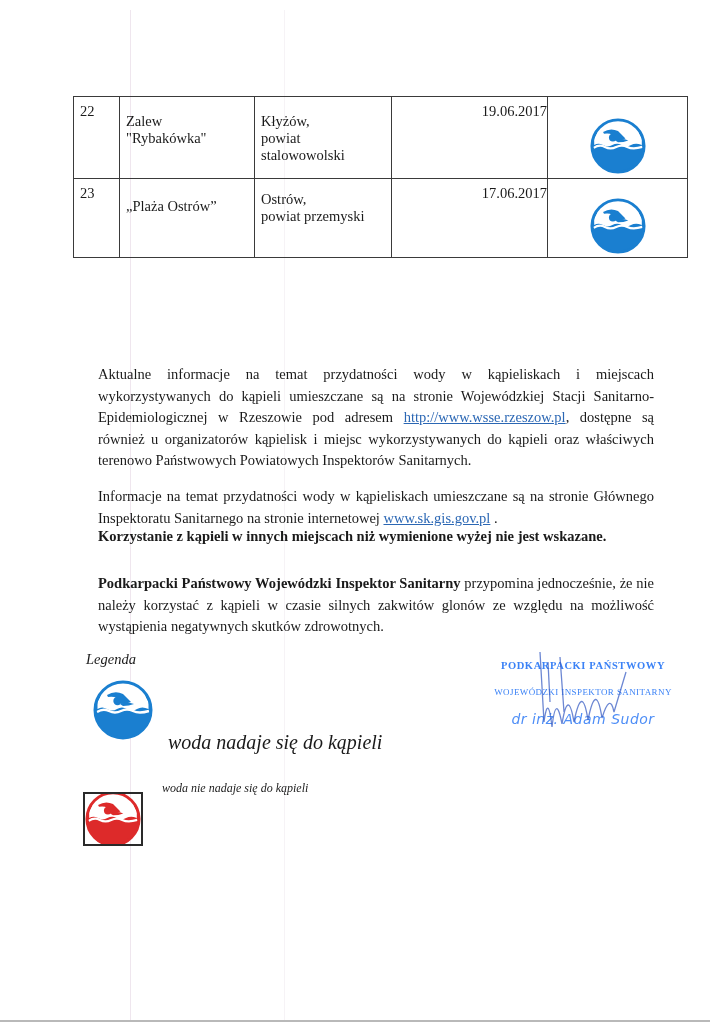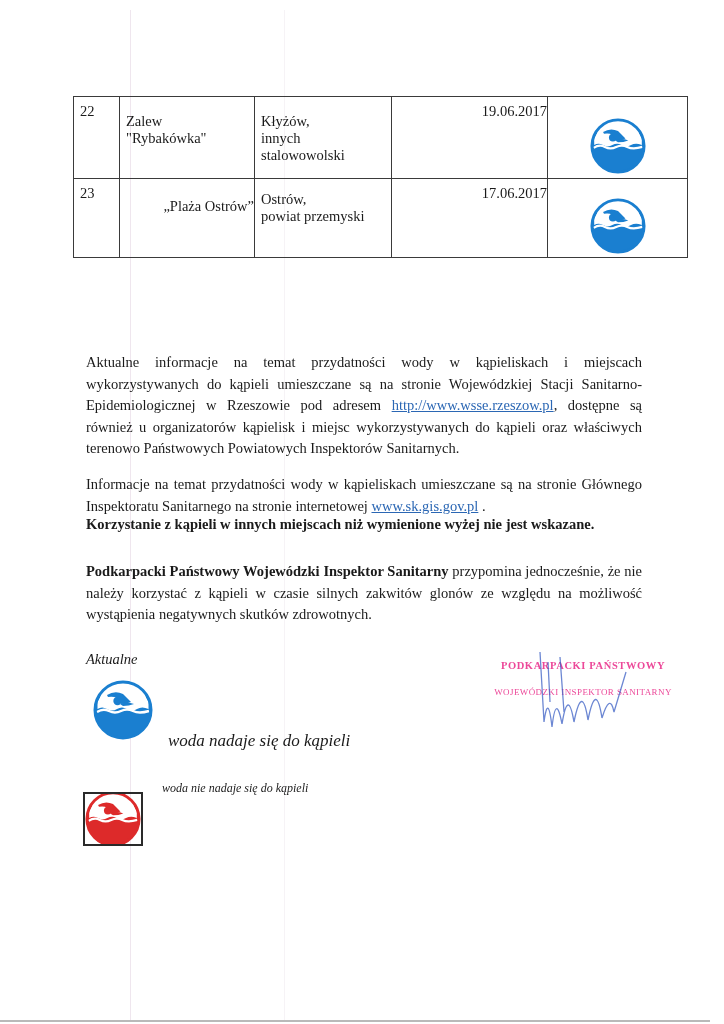--- a/index.html
+++ b/index.html
@@ -31,64 +31,64 @@
   .c-no { width: 39px; padding: 6px 0 0 6px !important; }
   .c-name { width: 134px; }
   .c-loc { width: 136px; margin-top: 20px; }
   .c-date { width: 155px; text-align: right; }
   .c-icon { width: 139px; text-align: center; }
   tr.r22 td { height: 75px; }
   tr.r23 td { height: 72px; }
   tr.r24 td { height: 70px; }
   .cell-inner { padding-left: 6px; }
   .name-22 { padding-top: 16px; }
-  .name-23 { padding-top: 19px; text-align: right; }
+  .name-23 { padding-top: 19px; }
   .name-24 { padding-top: 17px; }
   .loc-22 { padding-top: 16px; }
   .loc-23 { padding-top: 12px; }
   .loc-24 { padding-top: 17px; }
   .date-cell { padding-top: 6px; display: block; }
   .icon-wrap { display: flex; justify-content: center; align-items: center; height: 100%; padding-top: 8px; }
   .swim-icon { width: 56px; height: 56px; display: block; }
 
   .para {
     position: absolute; left: 82px; width: 556px;
     font-size: 14.5px; line-height: 21.5px; text-align: justify;
-    margin: 4px;
+    margin: 16px;
   }
   .p1 { top: 348px; }
   .p2 { top: 470px; }
   .p3 { top: 510px; font-weight: bold; }
   .p4 { top: 557px; }
   .para a { color: #2b67b4; text-decoration: underline; }
   .bold { font-weight: bold; }
 
   .legend-title {
     position: absolute; left: 86px; top: 651px;
     font-style: italic; font-size: 14.5px;
   }
   .legend-icon-ok { position: absolute; left: 93px; top: 680px; width: 60px; height: 60px; }
   .legend-text-ok {
     position: absolute; left: 168px; top: 731px;
-    font-style: italic; font-size: 17px;
+    font-style: italic; font-size: 20px;
   }
   .legend-icon-bad-frame {
     position: absolute; left: 83px; top: 792px; width: 60px; height: 54px;
     border: 2px solid #2a2a2a; box-sizing: border-box; overflow: hidden;
     display: flex; justify-content: center; align-items: center;
   }
   .legend-icon-bad { width: 56px; height: 56px; }
   .legend-text-bad {
     position: absolute; left: 162px; top: 781px;
     font-style: italic; font-size: 12px;
   }
 
   .stamp {
     position: absolute; left: 488px; top: 660px; width: 190px;
-    color: #ec4899; text-align: center;
+    color: #3b82f6; text-align: center;
   }
   .stamp-l1 { font-size: 10.5px; font-weight: bold; letter-spacing: 0.6px; display: block; }
   .stamp-l2 { font-size: 9px; letter-spacing: 0.4px; display: block; margin-top: 16px; }
   .stamp-l3 {
     font-size: 14px; font-style: italic; display: block; margin-top: 14px;
     font-family: "DejaVu Sans", sans-serif; letter-spacing: 0.5px; opacity: 0.9;
   }
   .signature { position: absolute; left: 530px; top: 652px; width: 110px; height: 90px; }
 </style>
 </head>
@@ -121,21 +121,21 @@
     <td class="c-no">22</td>
     <td class="c-name">
       <div class="cell-inner name-22">
         <div>Zalew</div>
         <div>"Rybakówka"</div>
       </div>
     </td>
     <td class="c-loc">
       <div class="cell-inner loc-22">
         <div>Kłyżów,</div>
-        <div>innych</div>
+        <div>powiat</div>
         <div>stalowowolski</div>
       </div>
     </td>
     <td class="c-date">
       <span class="date-cell">19.06.2017</span>
     </td>
     <td class="c-icon">
       <div class="icon-wrap">
         <svg class="swim-icon" style="color:#1a7fd0">
               <use href="#swimmer"></use>
@@ -171,31 +171,32 @@
   </table>
 
 <p class="para p1"><span>Aktualne informacje na temat przydatności wody w kąpieliskach i miejscach wykorzystywanych do kąpieli umieszczane są na stronie Wojewódzkiej Stacji Sanitarno-Epidemiologicznej w Rzeszowie pod adresem </span><a>http://www.wsse.rzeszow.pl</a><span>, dostępne są również u organizatorów kąpielisk i miejsc wykorzystywanych do kąpieli oraz właściwych terenowo Państwowych Powiatowych Inspektorów Sanitarnych.</span></p>
 
 <p class="para p2"><span>Informacje na temat przydatności wody w kąpieliskach umieszczane są na stronie Głównego Inspektoratu Sanitarnego na stronie internetowej </span><a>www.sk.gis.gov.pl</a><span> .</span></p>
 
 <p class="para p3">Korzystanie z kąpieli w innych miejscach niż wymienione wyżej nie jest wskazane.</p>
 
 <p class="para p4"><span class="bold">Podkarpacki Państwowy Wojewódzki Inspektor Sanitarny</span><span> przypomina jednocześnie, że nie należy korzystać z kąpieli w czasie silnych zakwitów glonów ze względu na możliwość wystąpienia negatywnych skutków zdrowotnych.</span></p>
 
-<div class="legend-title">Aktualne</div>
+<div class="legend-title">Legenda</div>
 <svg class="legend-icon-ok" style="color:#1a7fd0">
     <use href="#swimmer"></use>
   </svg>
 <div class="legend-text-ok">woda nadaje się do kąpieli</div>
 <div class="legend-icon-bad-frame">
   <svg class="legend-icon-bad" style="color:#dd2a2a">
       <use href="#swimmer"></use>
     </svg>
 </div>
 <div class="legend-text-bad">woda nie nadaje się do kąpieli</div>
 
 <div class="stamp">
   <span class="stamp-l1">PODKARPACKI PAŃSTWOWY</span>
   <span class="stamp-l2">WOJEWÓDZKI INSPEKTOR SANITARNY</span>
+  <span class="stamp-l3">dr inż. Adam Sudor</span>
 </div>
 <svg class="signature" viewBox="0 0 110 90">
   <path d="M10 0 L 14 70 Q 18 40 22 75 Q 26 40 32 72 Q 38 35 44 70 Q 52 30 58 68 Q 66 28 72 66 Q 80 40 84 60 L 96 20 M 30 5 L 34 60 M 18 10 L 20 50" fill="none" stroke="#3b5fc4" stroke-width="1.3" opacity="0.75"></path>
 </svg>
 
 </body></html>

